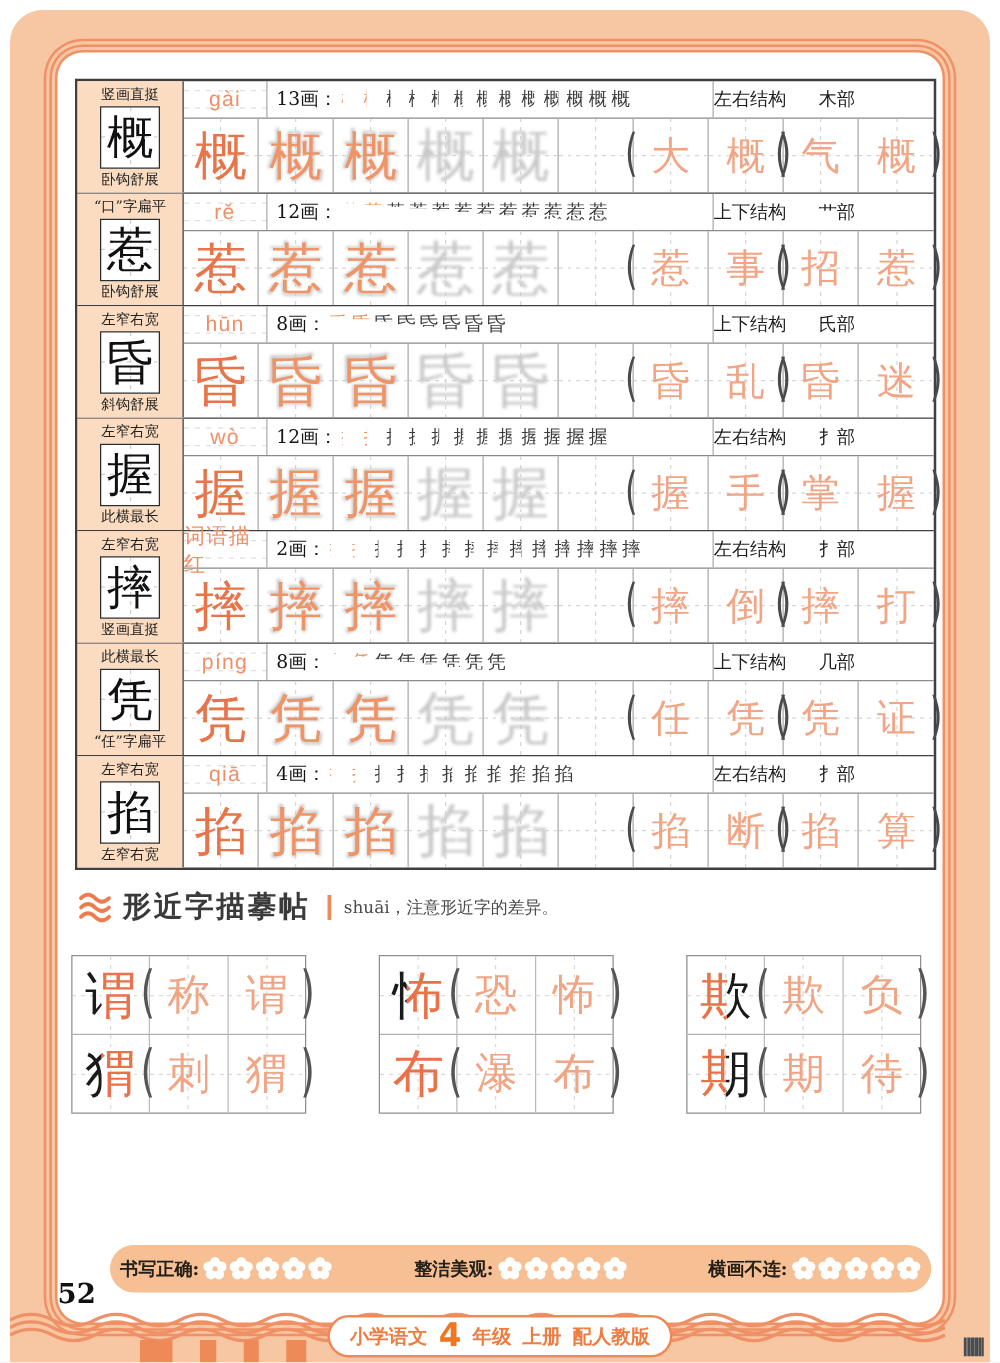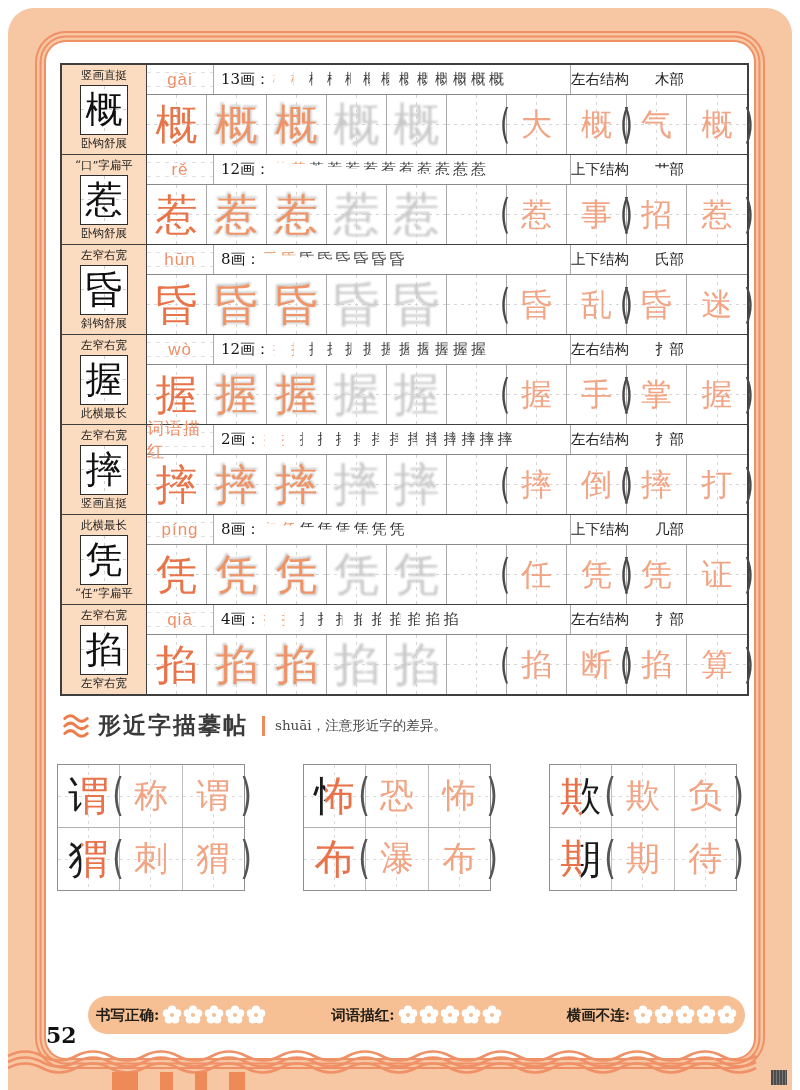--- a/index.html
+++ b/index.html
@@ -808,21 +808,21 @@
               <circle cx="13.2" cy="14.4" r="4.1"></circle>
               <circle cx="6.8" cy="14.4" r="4.1"></circle>
               <circle cx="4.8" cy="8.3" r="4.1"></circle>
             </g>
             <circle cx="10" cy="10" r="2" fill="#f6bf94"></circle>
           </svg>
         </span>
       </div>
 
       <div class="rgroup">
-        <span class="rlabel">词语描红:</span>
+        <span class="rlabel">整洁美观:</span>
         <span class="rstars">
           <svg class="flower" width="20" height="20" viewBox="0 0 20 20">
             <g fill="#ffffff">
               <circle cx="10" cy="4.6" r="4.1"></circle>
               <circle cx="15.2" cy="8.3" r="4.1"></circle>
               <circle cx="13.2" cy="14.4" r="4.1"></circle>
               <circle cx="6.8" cy="14.4" r="4.1"></circle>
               <circle cx="4.8" cy="8.3" r="4.1"></circle>
             </g>
             <circle cx="10" cy="10" r="2" fill="#f6bf94"></circle>
@@ -929,20 +929,27 @@
   </div>
 
   <div class="pnum">52</div>
   <svg class="fwaves" viewBox="0 0 784 30" preserveAspectRatio="none">
     <g fill="none" stroke="#ef9066" stroke-width="2.6">
       <path d="M0 8 q17 -9 34 0 t34 0 t34 0 t34 0 t34 0 t34 0 t34 0 t34 0 t34 0 t34 0 t34 0 t34 0 t34 0 t34 0 t34 0 t34 0 t34 0 t34 0 t34 0 t34 0 t34 0 t34 0"></path>
       <path d="M0 14 q17 -9 34 0 t34 0 t34 0 t34 0 t34 0 t34 0 t34 0 t34 0 t34 0 t34 0 t34 0 t34 0 t34 0 t34 0 t34 0 t34 0 t34 0 t34 0 t34 0 t34 0 t34 0 t34 0"></path>
       <path d="M0 20 q17 -9 34 0 t34 0 t34 0 t34 0 t34 0 t34 0 t34 0 t34 0 t34 0 t34 0 t34 0 t34 0 t34 0 t34 0 t34 0 t34 0 t34 0 t34 0 t34 0 t34 0 t34 0 t34 0"></path>
     </g>
   </svg>
+  <div class="fpill">
+    <span class="t">小学语文</span>
+    <span class="g4">4</span>
+    <span class="t">年级</span>
+    <span class="t">上册</span>
+    <span class="t">配人教版</span>
+  </div>
   <div class="bars">
     <div class="bar" style="width:26px"></div>
     <div class="bar" style="width:13px"></div>
     <div class="bar" style="width:12px"></div>
     <div class="bar" style="width:16px"></div>
   </div>
   <div class="mark"></div>
 </div>
 
 </body></html>

